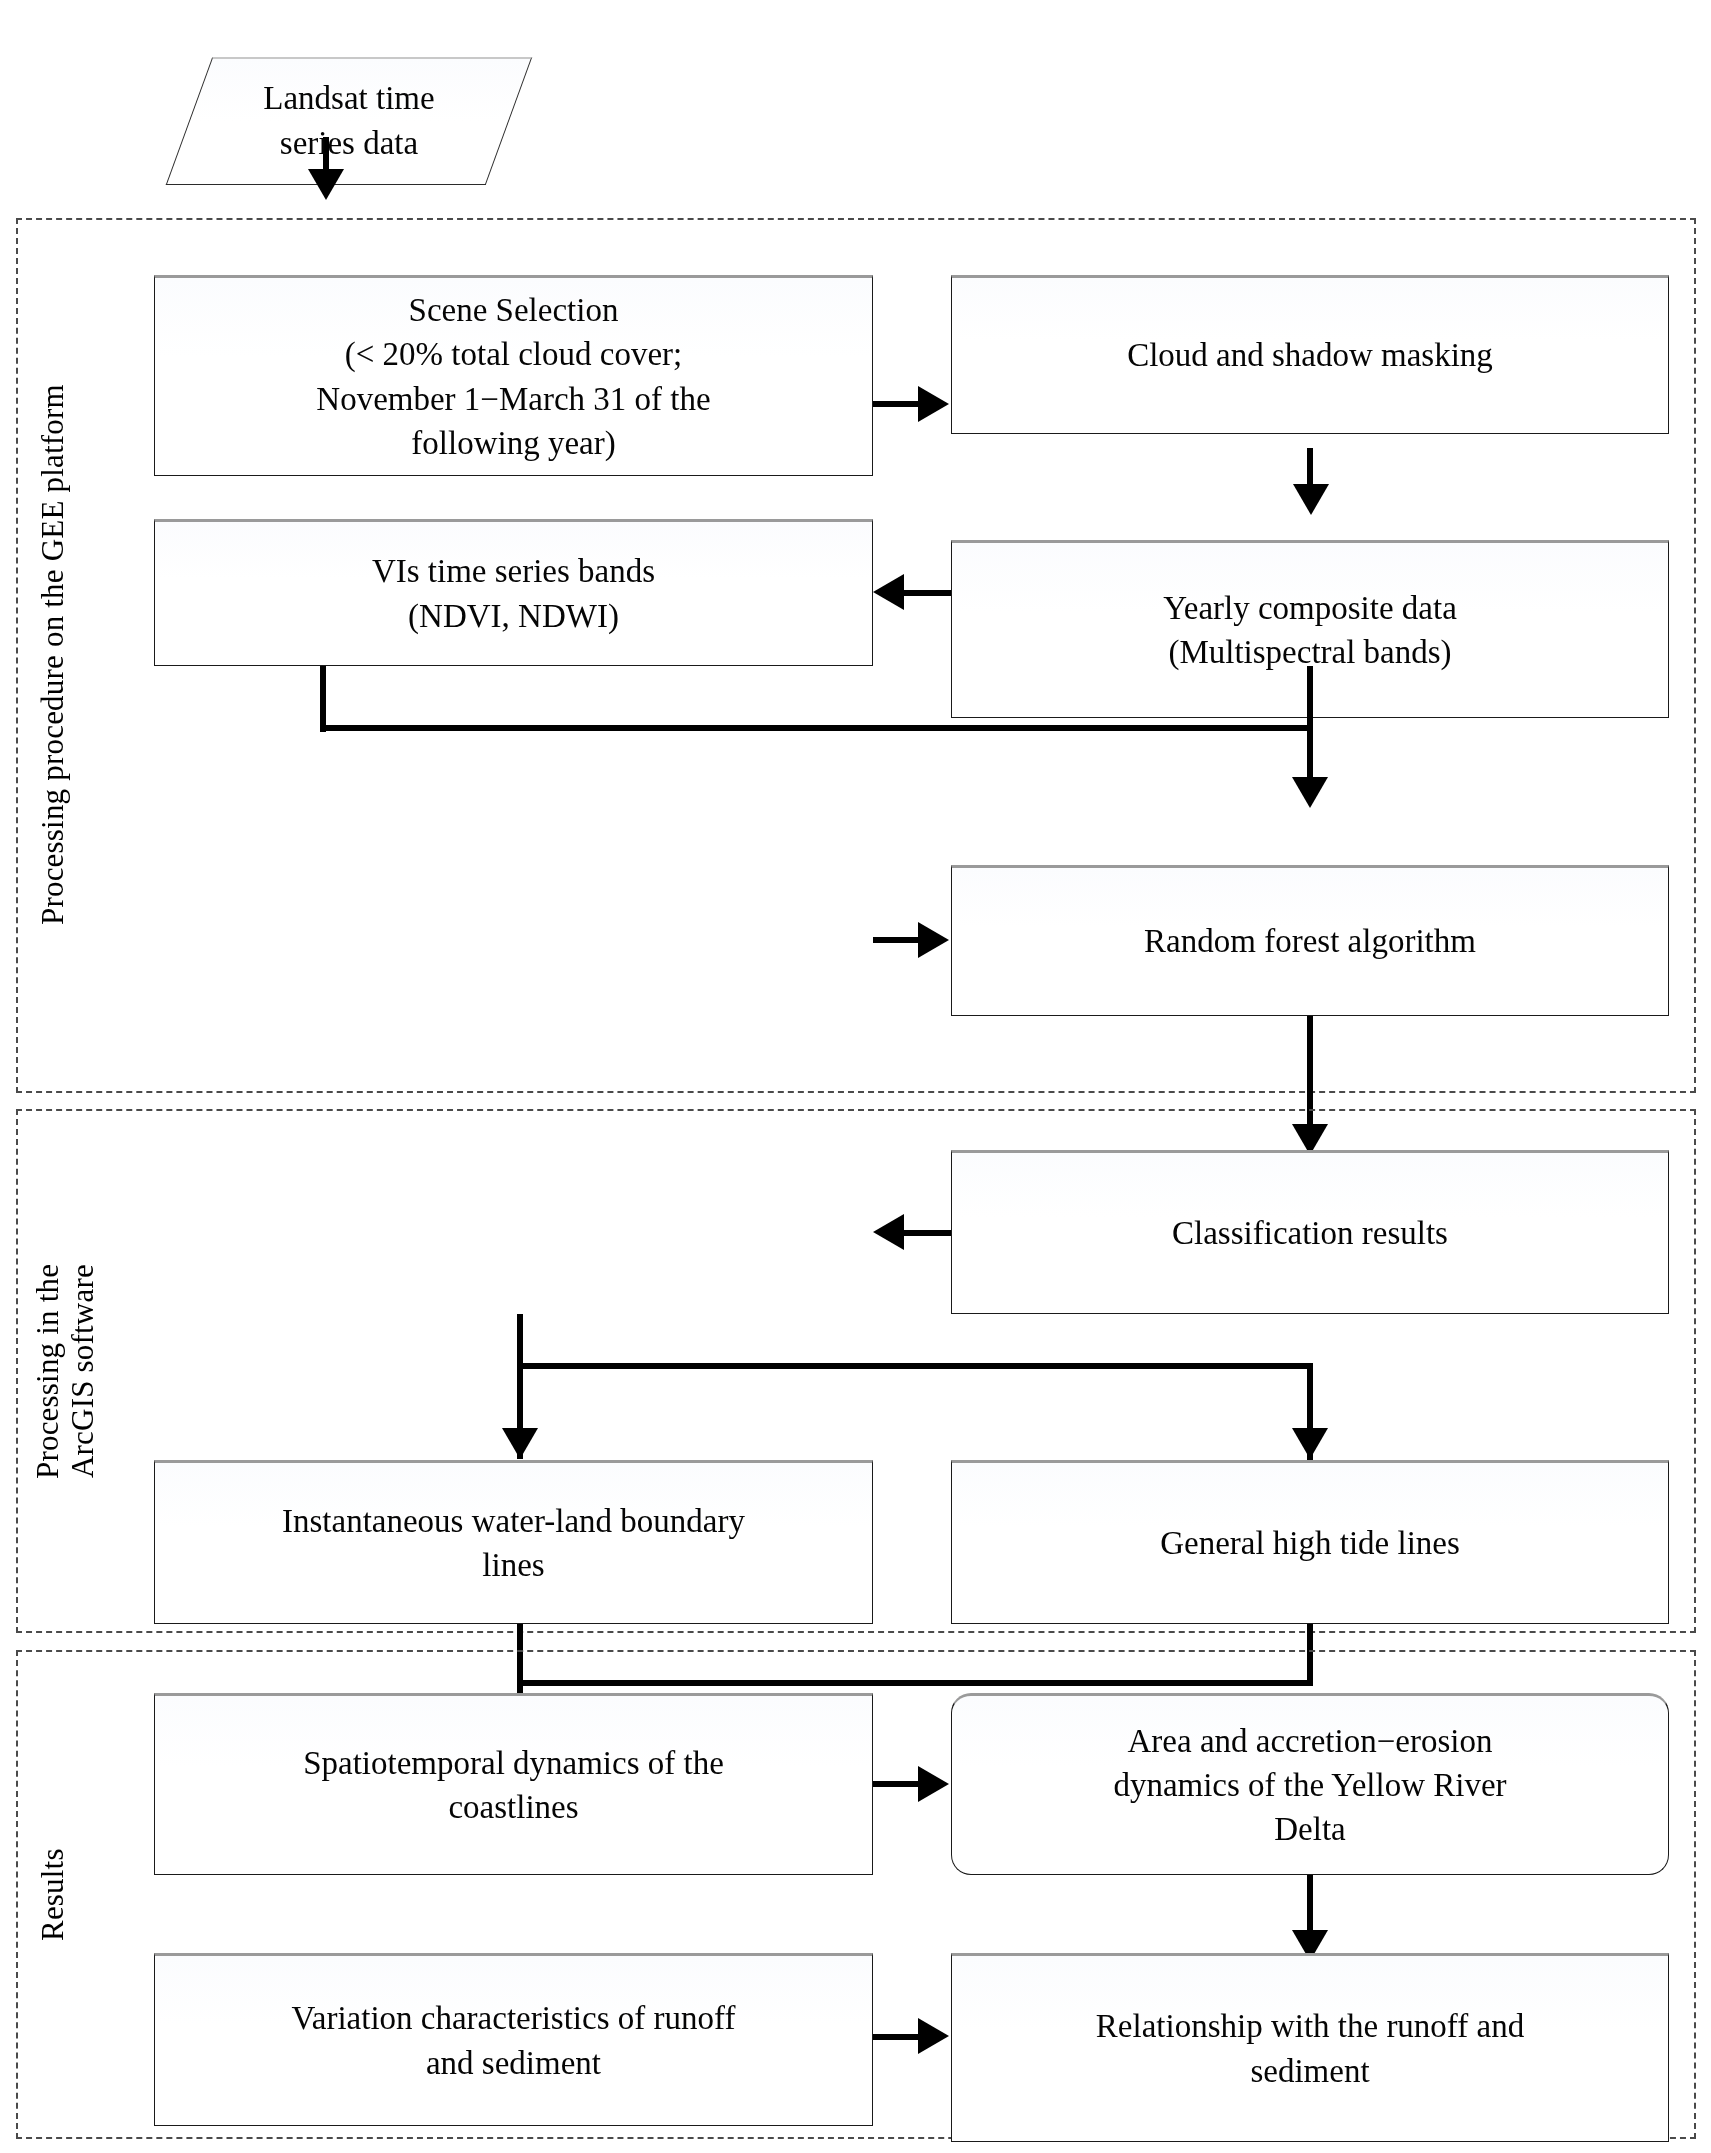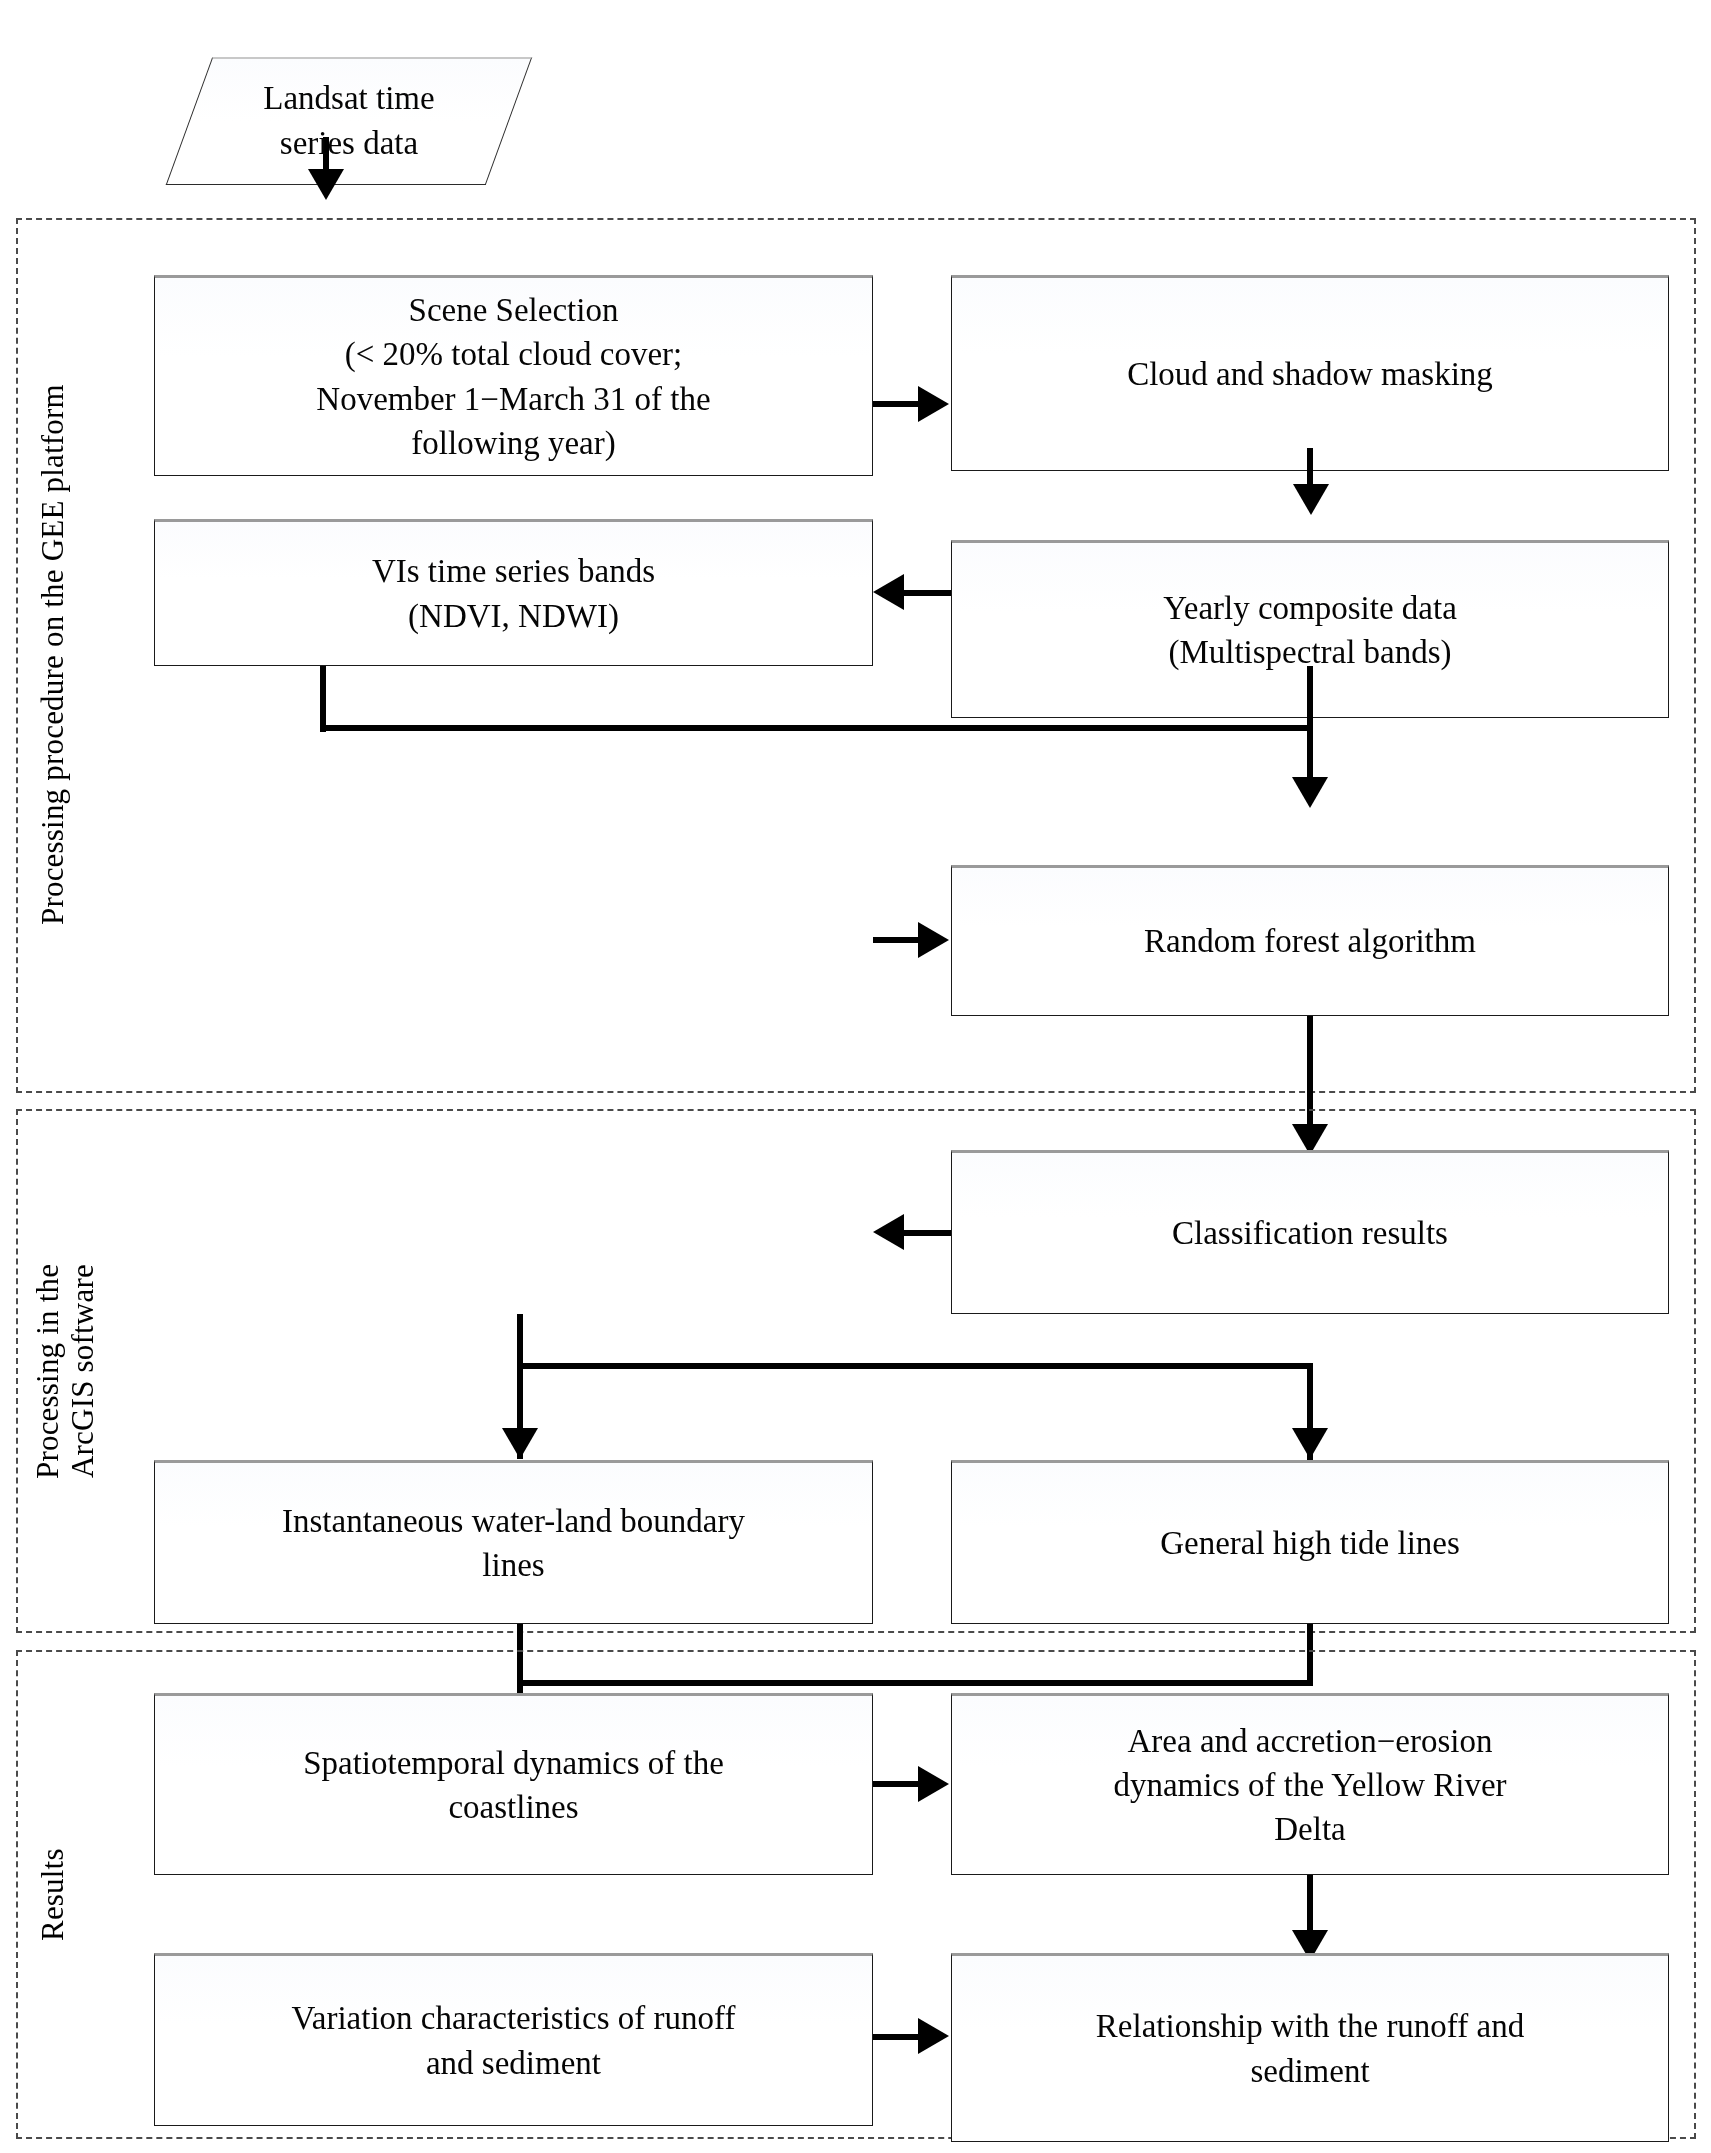--- a/index.html
+++ b/index.html
@@ -109,21 +109,21 @@
   <div class="arrow-down" style="left:308px;top:169px;"></div>
 
   <div class="section" id="section-gee"></div>
   <div class="section-label" id="label-gee">Processing procedure on the GEE platform</div>
 
   <div class="node" style="left:154px;top:275px;width:719px;height:201px;">Scene Selection
 (&lt; 20% total cloud cover;
 November 1−March 31 of the
 following year)</div>
 
-  <div class="node" style="left:951px;top:275px;width:718px;height:196px;">Cloud and shadow masking</div>
+  <div class="node" style="left:951px;top:275px;width:718px;height:159px;">Cloud and shadow masking</div>
 
   <div class="hline" style="left:873px;top:401px;width:48px;"></div>
   <div class="arrow-right" style="left:918px;top:386px;"></div>
 
   <div class="vline" style="left:1307px;top:448px;height:52px;"></div>
   <div class="arrow-down" style="left:1293px;top:484px;"></div>
 
   <div class="node" style="left:154px;top:519px;width:719px;height:147px;">VIs time series bands
 (NDVI, NDWI)</div>
 
@@ -172,21 +172,21 @@
   <div class="vline" style="left:1307px;top:1624px;height:61px;"></div>
   <div class="hline" style="left:517px;top:1680px;width:796px;"></div>
   <div class="arrow-down" style="left:502px;top:1709px;"></div>
 
   <div class="section" id="section-res"></div>
   <div class="section-label" id="label-res">Results</div>
 
   <div class="node" style="left:154px;top:1693px;width:719px;height:182px;">Spatiotemporal dynamics of the
 coastlines</div>
 
-  <div class="node" style="left:951px;top:1693px;width:718px;height:182px;">Area  and accretion−erosion
+  <div class="node" style="left:951px;top:1693px;width:718px;height:182px;border-radius:20px;">Area  and accretion−erosion
 dynamics of the Yellow River
 Delta</div>
 
   <div class="hline" style="left:873px;top:1781px;width:48px;"></div>
   <div class="arrow-right" style="left:918px;top:1766px;"></div>
 
   <div class="vline" style="left:1307px;top:1875px;height:78px;"></div>
   <div class="arrow-down" style="left:1292px;top:1930px;"></div>
 
   <div class="node" style="left:154px;top:1953px;width:719px;height:173px;">Variation characteristics of runoff

